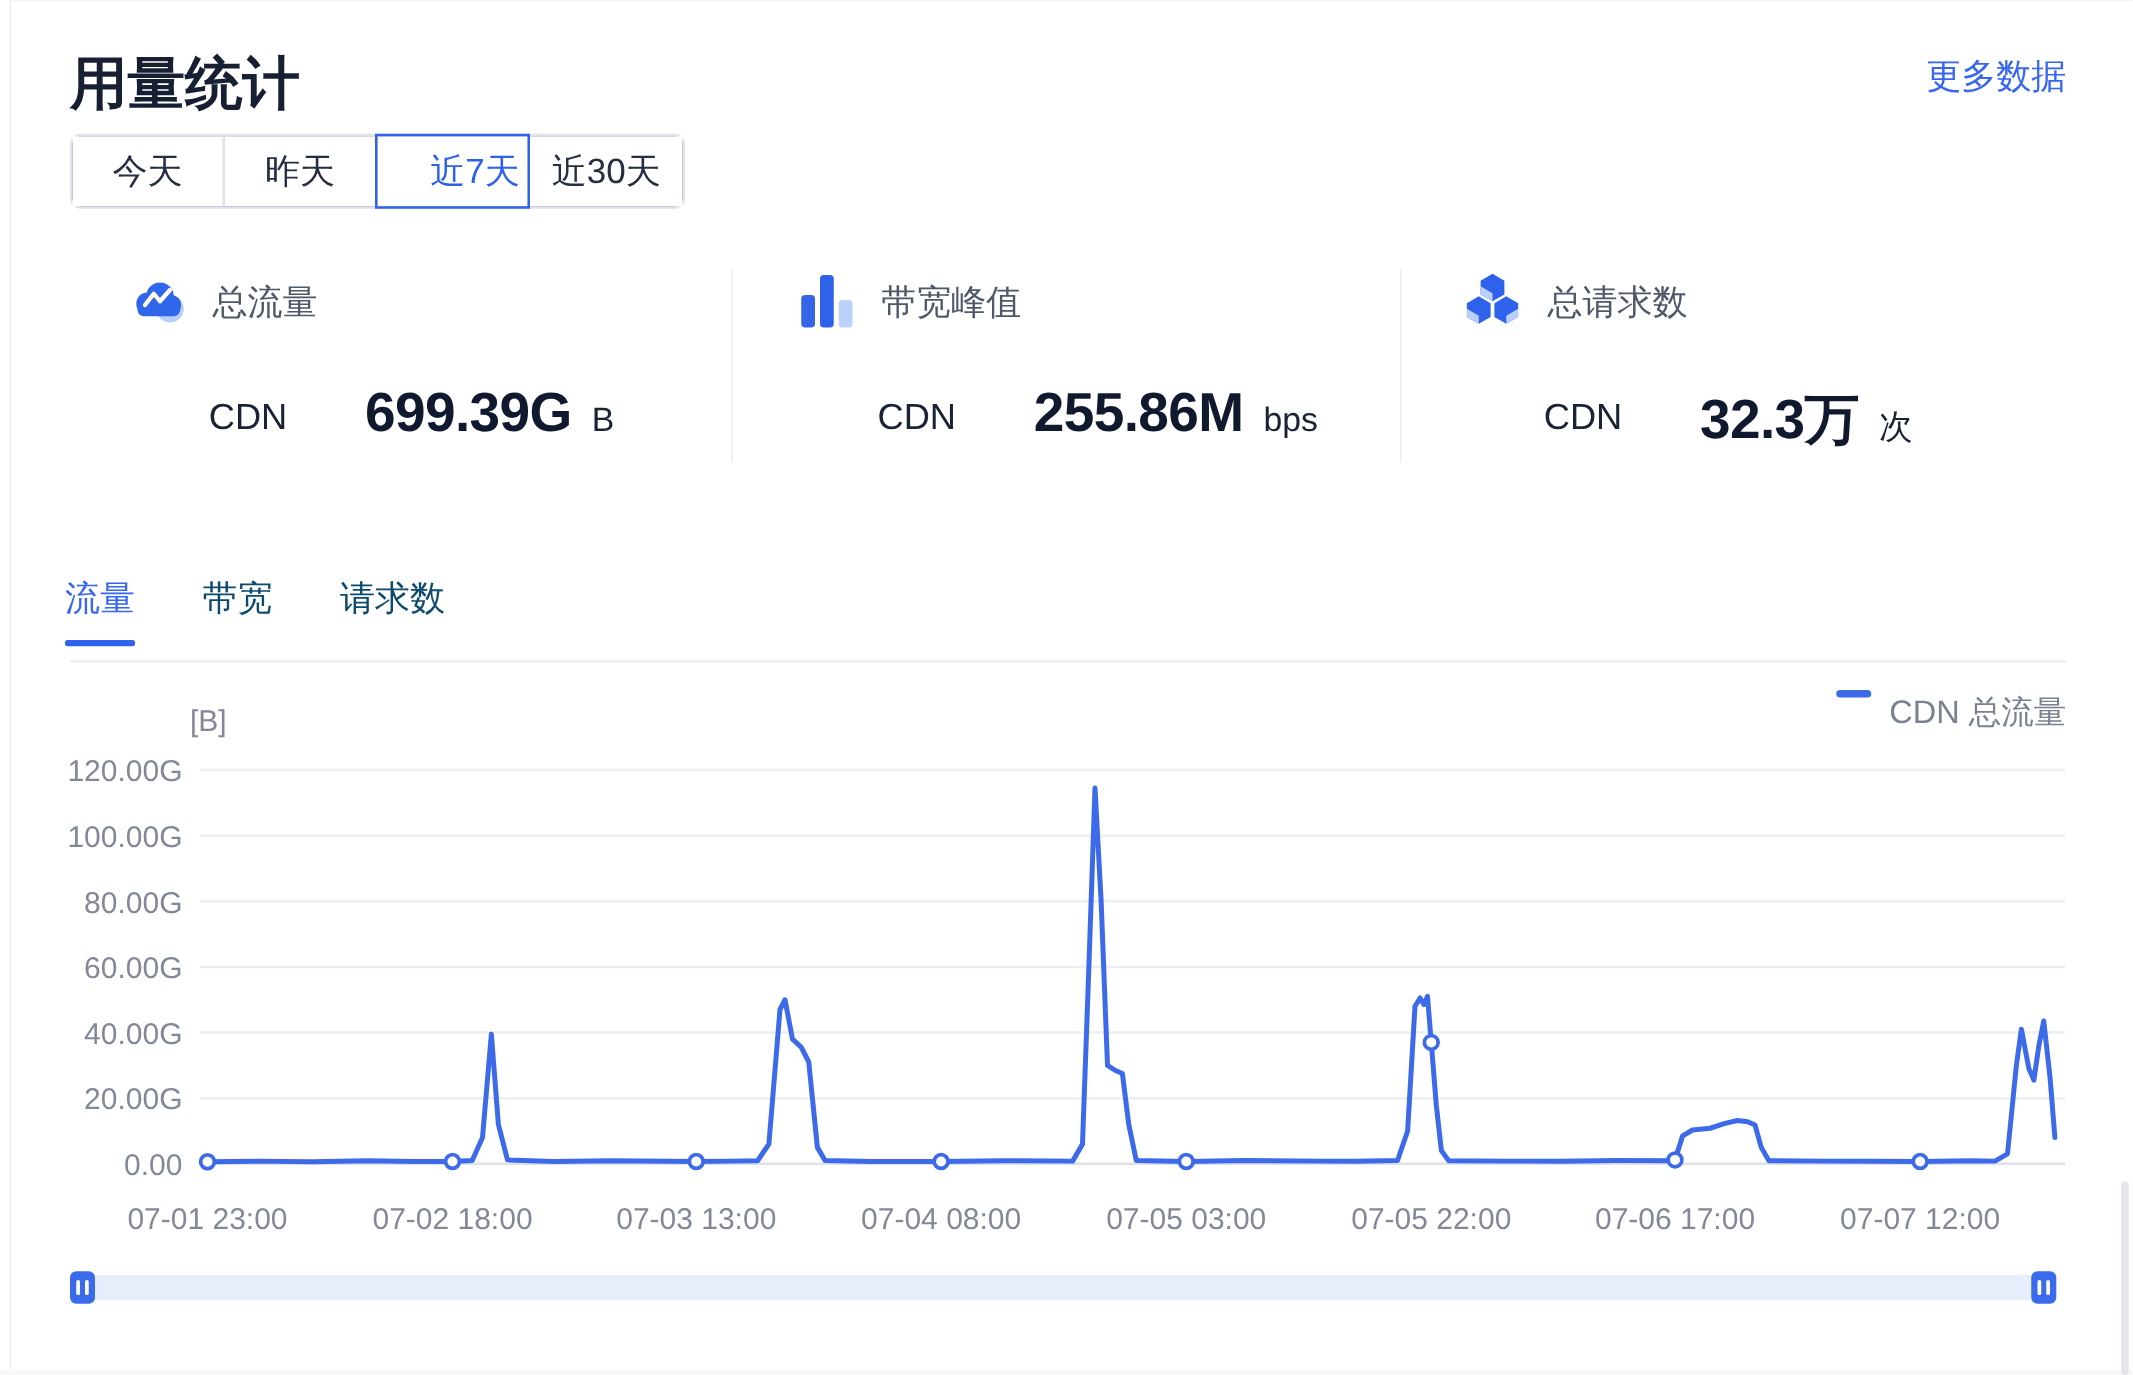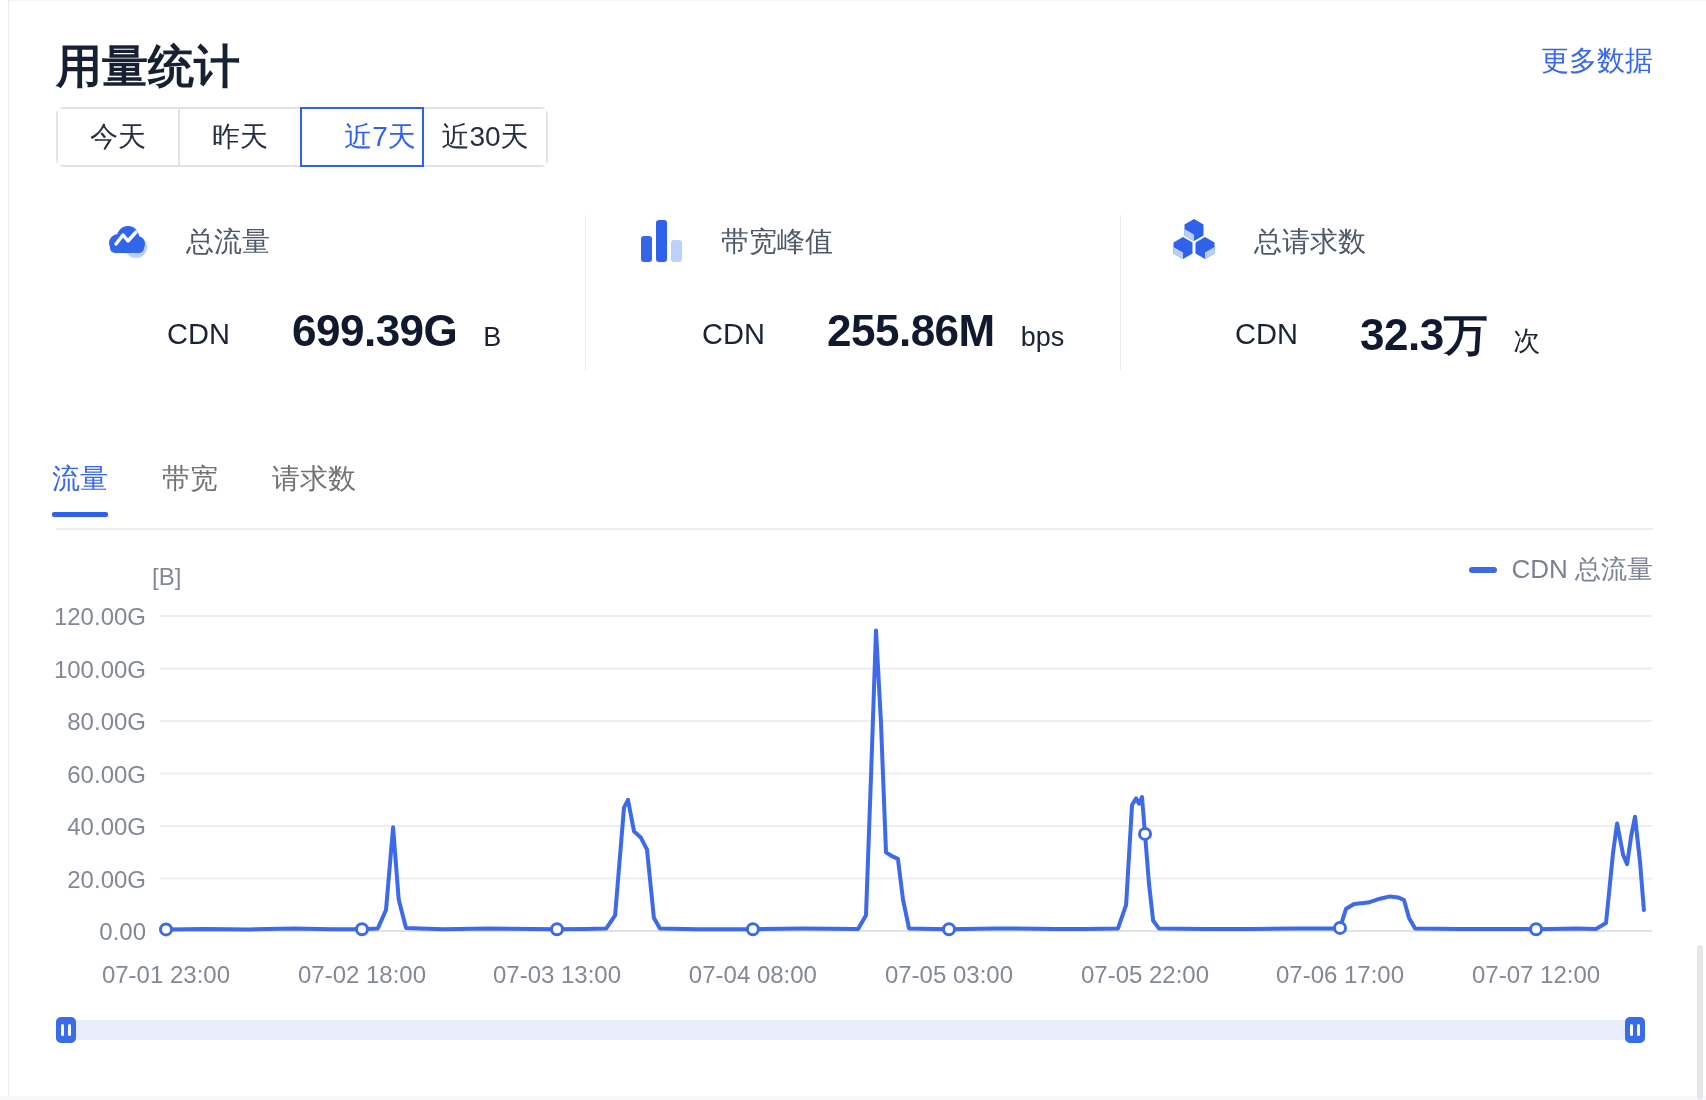--- a/index.html
+++ b/index.html
@@ -19,39 +19,39 @@
   #time-tabs { left:56px; top:107px; display:flex; border:2px solid #dfe2e7; border-radius:8px; background:#701a75; }
   .ttab { position:relative; width:122px; height:56px; line-height:56px; text-align:center;
           font-size:28px; color:#252e42; background:#fff; cursor:pointer; }
   .ttab.sep { border-right:2px solid #dfe2e7; }
   .ttab.selected { color:#2e62ec;padding-left:36px; }
   .ttab.selected::after { content:''; position:absolute; inset:-2px; border:2px solid #2e62ec; }
 
   
   .stat-card { top:218px; height:150px; }
   #stat-card-0 { left:102px; } #stat-card-1 { left:637px; } #stat-card-2 { left:1170px; }
-  .stat-head { display:flex; align-items:center; gap:36px; height:48px; }
+  .stat-head { display:flex; align-items:center; gap:20px; height:48px; }
   .stat-label { font-size:28px; color:#4f5869; }
   .stat-row { position:absolute; top:88px; left:0; width:560px; }
   .stat-product { position:absolute; left:65px; top:12px; font-size:29px; color:#1a2335; }
-  .stat-valgrp { position:absolute; left:190px; top:0; display:flex; align-items:baseline; gap:26px; white-space:nowrap; }
+  .stat-valgrp { position:absolute; left:190px; top:0; display:flex; align-items:baseline; gap:16px; white-space:nowrap; }
   .stat-value { font-size:44px; font-weight:700; color:#10192e; letter-spacing:-0.5px; }
   .stat-unit  { font-size:27px; color:#1a2335; }
   .stat-divider { top:215px; width:1px; height:155px; background:#e9ebef; }
   #stat-divider-0 { left:585px; } #stat-divider-1 { left:1120px; }
 
   
   #chart-tabs { left:52px; top:460px; display:flex; gap:54px; font-size:28px; }
-  .ctab { color:#737373; cursor:pointer; }
+  .ctab { color:#0c4a6e; cursor:pointer; }
   .ctab.selected { color:#3766f1; }
   #ctab-underline { position:absolute; left:0; top:52px; width:56px; height:5px; background:#2e62ec; border-radius:2px; }
   #tabs-divider { left:56px; top:528px; width:1597px; height:2px; background:#eceef1; }
 
   
-  #legend { right:53px; top:552px; display:flex; align-items:center; gap:14px; cursor:pointer; }
+  #legend { right:53px; top:552px; display:flex; align-items:flex-start; gap:14px; cursor:pointer; }
   #legend-dash { width:28px; height:6px; border-radius:3px; background:#3c6ae9; }
   #legend-text { font-size:26px; color:#7a8191; }
 
   #chart-svg { left:0; top:535px; }
   .axis-label { font-size:24px; fill:#828897; font-family:"Liberation Sans", sans-serif; }
 
   
   #slider { left:56px; top:1020px; width:1589px; height:20px; background:#e7edfb; }
   .slider-handle { position:absolute; top:-3px; width:20px; height:26px; background:#3a6bea;
                    border-radius:5px; display:flex; align-items:center; justify-content:center; gap:4px; cursor:ew-resize; }

